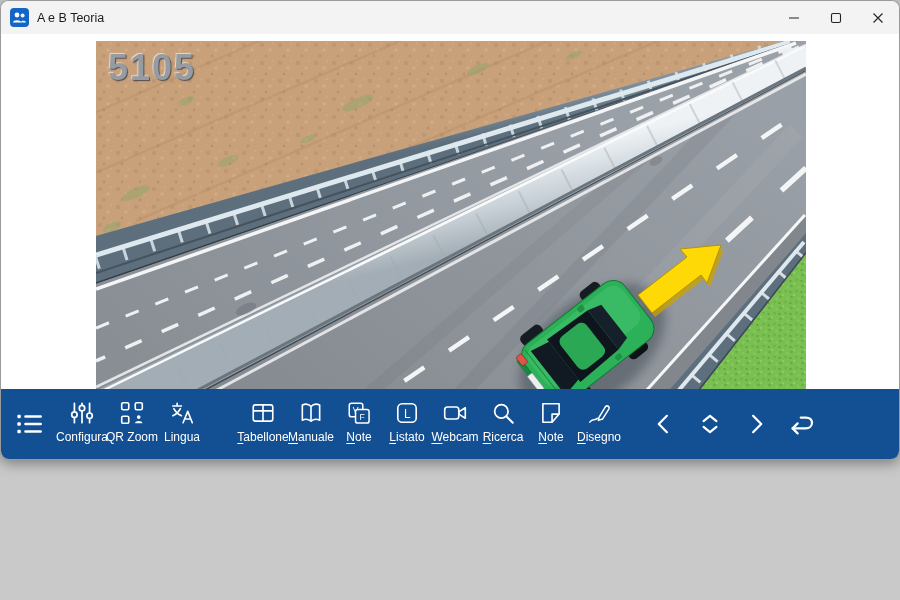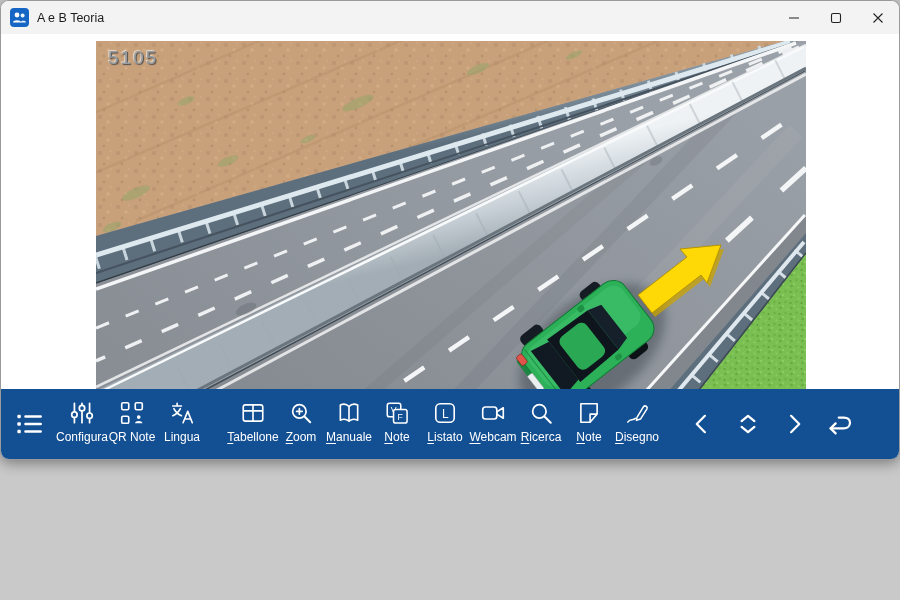--- a/index.html
+++ b/index.html
@@ -15,33 +15,33 @@
   .titlebar{position:absolute;left:0;top:0;right:0;height:33px;background:var(--titlebar-bg);
     display:flex;align-items:center}
   .appicon{width:19px;height:19px;margin-left:9px;flex:0 0 auto}
   .apptitle{margin-left:8px;font-size:12.5px;color:#1b1b1b}
   .wincontrols{margin-left:auto;display:flex;height:100%}
   .winbtn{width:42px;height:100%;display:flex;align-items:center;justify-content:center;background:transparent;border:0;cursor:default}
   .winbtn svg{display:block}
   
   .scene{position:absolute;left:95px;top:40px;width:710px;height:485px;background:var(--asphalt);overflow:hidden}
   .scene svg.road{position:absolute;inset:0}
-  .qnum{position:absolute;left:12px;top:6px;font-size:19px;font-weight:normal;letter-spacing:2px;
+  .qnum{position:absolute;left:12px;top:6px;font-size:36px;font-weight:bold;letter-spacing:2px;
     color:#969ca1;text-shadow:1px 1px 1px rgba(60,64,68,.85),-1px -1px 1px rgba(255,255,255,.6)}
   .qr{position:absolute;left:5px;bottom:5px;width:23px;height:23px}
   
   .toolbar{position:absolute;left:0;right:0;bottom:0;height:70px;background:var(--toolbar-bg);
     display:flex;align-items:stretch;color:#fff}
   .tbtn{display:flex;flex-direction:column;align-items:center;justify-content:flex-start;
     padding-top:11px;border:0;background:transparent;color:#fff;cursor:default;flex:0 0 auto}
   .tbtn.icononly{justify-content:center;padding-top:0}
   .tbtn .lbl{font-size:12px;margin-top:4px;white-space:nowrap;color:#fff}
   .uf::first-letter{text-decoration:underline;text-underline-offset:2px}
   .w56{width:56px}.w50{width:50px}.w48{width:48px}.w46{width:46px}
-  .gap22{margin-left:22px}.gap18{margin-left:18px}
+  .gap22{margin-left:32px}.gap18{margin-left:18px}
   .tbi{display:block}
 </style>
 </head>
 <body>
 
 <div class="window">
 
   <div class="titlebar">
     <svg class="appicon" viewBox="0 0 19 19">
       <rect x="0" y="0" width="19" height="19" rx="4" fill="#1565c4"></rect>
@@ -263,49 +263,41 @@
     </button>
 
     <button class="tbtn w50">
       <svg class="tbi" width="26" height="26" viewBox="0 0 24 24" fill="none" stroke="#fff" stroke-width="1.5" stroke-linejoin="round">
         <rect x="2.5" y="2.5" width="6.5" height="6.5" rx="1.3"></rect>
         <rect x="15" y="2.5" width="6.5" height="6.5" rx="1.3"></rect>
         <rect x="2.5" y="15" width="6.5" height="6.5" rx="1.3"></rect>
         <circle cx="18.2" cy="15.8" r="1.7" fill="#fff" stroke="none"></circle>
         <path d="M14.8 21.5 C14.8 18.8 21.6 18.8 21.6 21.5 Z" fill="#fff" stroke="none"></path>
       </svg>
-      <span class="lbl">QR Note</span>
+      <span class="lbl">QR Zoom</span>
     </button>
 
     <button class="tbtn w50">
       <svg class="tbi" width="26" height="26" viewBox="0 0 24 24" fill="none" stroke="#fff" stroke-width="1.5" stroke-linecap="round" stroke-linejoin="round">
         <path d="M3.5 5.5 H11.5 M7.5 3 V5.5"></path>
         <path d="M4.5 8 C6 11 9 13.5 11.5 14.5"></path>
         <path d="M10.5 8 C9 11 6 13.5 3.5 14.5"></path>
         <path d="M13 21 L17.3 10.5 L21.5 21 M14.6 17.5 H20"></path>
       </svg>
       <span class="lbl">Lingua</span>
     </button>
 
     <button class="tbtn w48 gap22">
       <svg class="tbi" width="26" height="26" viewBox="0 0 24 24" fill="none" stroke="#fff" stroke-width="1.5" stroke-linejoin="round">
         <rect x="3" y="4.5" width="18" height="15" rx="2"></rect>
         <path d="M3 10 H21 M12 4.5 V19.5"></path>
       </svg>
       <span class="lbl uf">Tabellone</span>
     </button>
 
-    <button class="tbtn w48">
-      <svg class="tbi" width="26" height="26" viewBox="0 0 24 24" fill="none" stroke="#fff" stroke-width="1.6" stroke-linecap="round">
-        <circle cx="10.5" cy="10.5" r="6.2"></circle>
-        <path d="M15.2 15.2 L20.5 20.5" stroke-width="1.9"></path>
-        <path d="M8 10.5 H13 M10.5 8 V13"></path>
-      </svg>
-      <span class="lbl uf">Zoom</span>
-    </button>
 
     <button class="tbtn w48">
       <svg class="tbi" width="26" height="26" viewBox="0 0 24 24" fill="none" stroke="#fff" stroke-width="1.5" stroke-linejoin="round">
         <path d="M12 6 C10 3.8 6.5 3.5 4 4.6 V18.6 C6.5 17.5 10 17.8 12 19.6 C14 17.8 17.5 17.5 20 18.6 V4.6 C17.5 3.5 14 3.8 12 6 Z"></path>
         <path d="M12 6 V19.6"></path>
       </svg>
       <span class="lbl uf">Manuale</span>
     </button>
 
 

